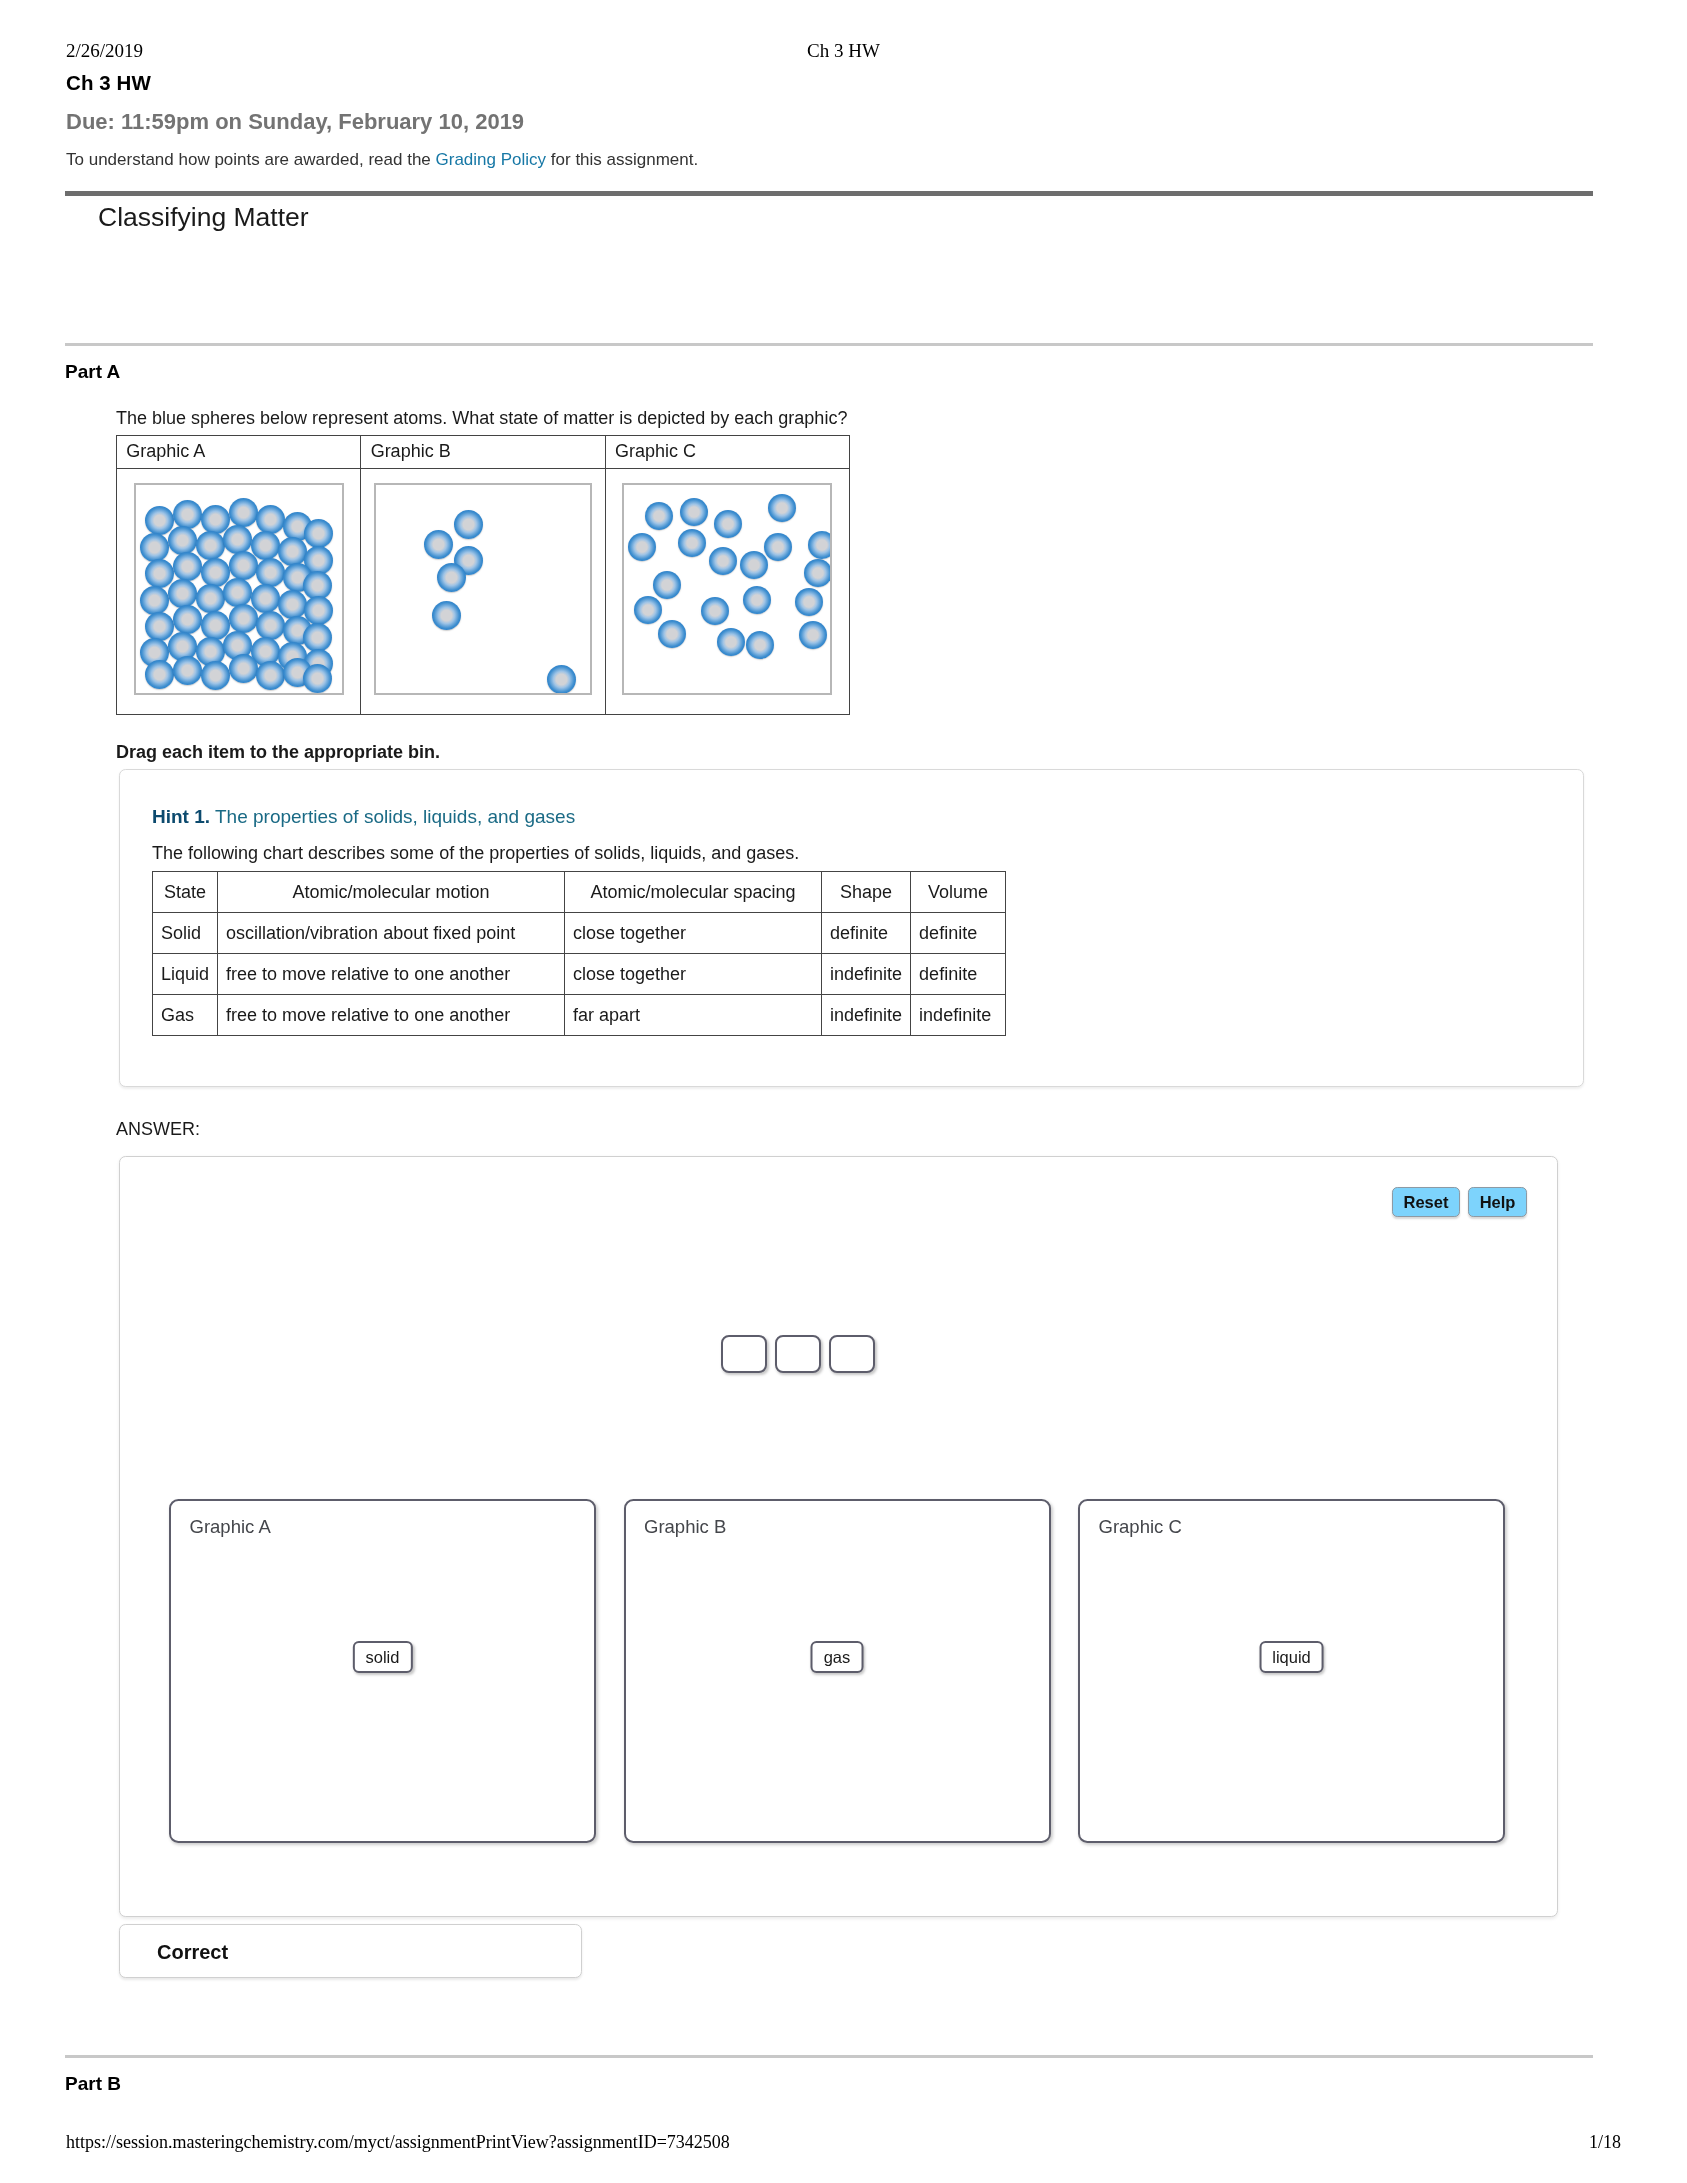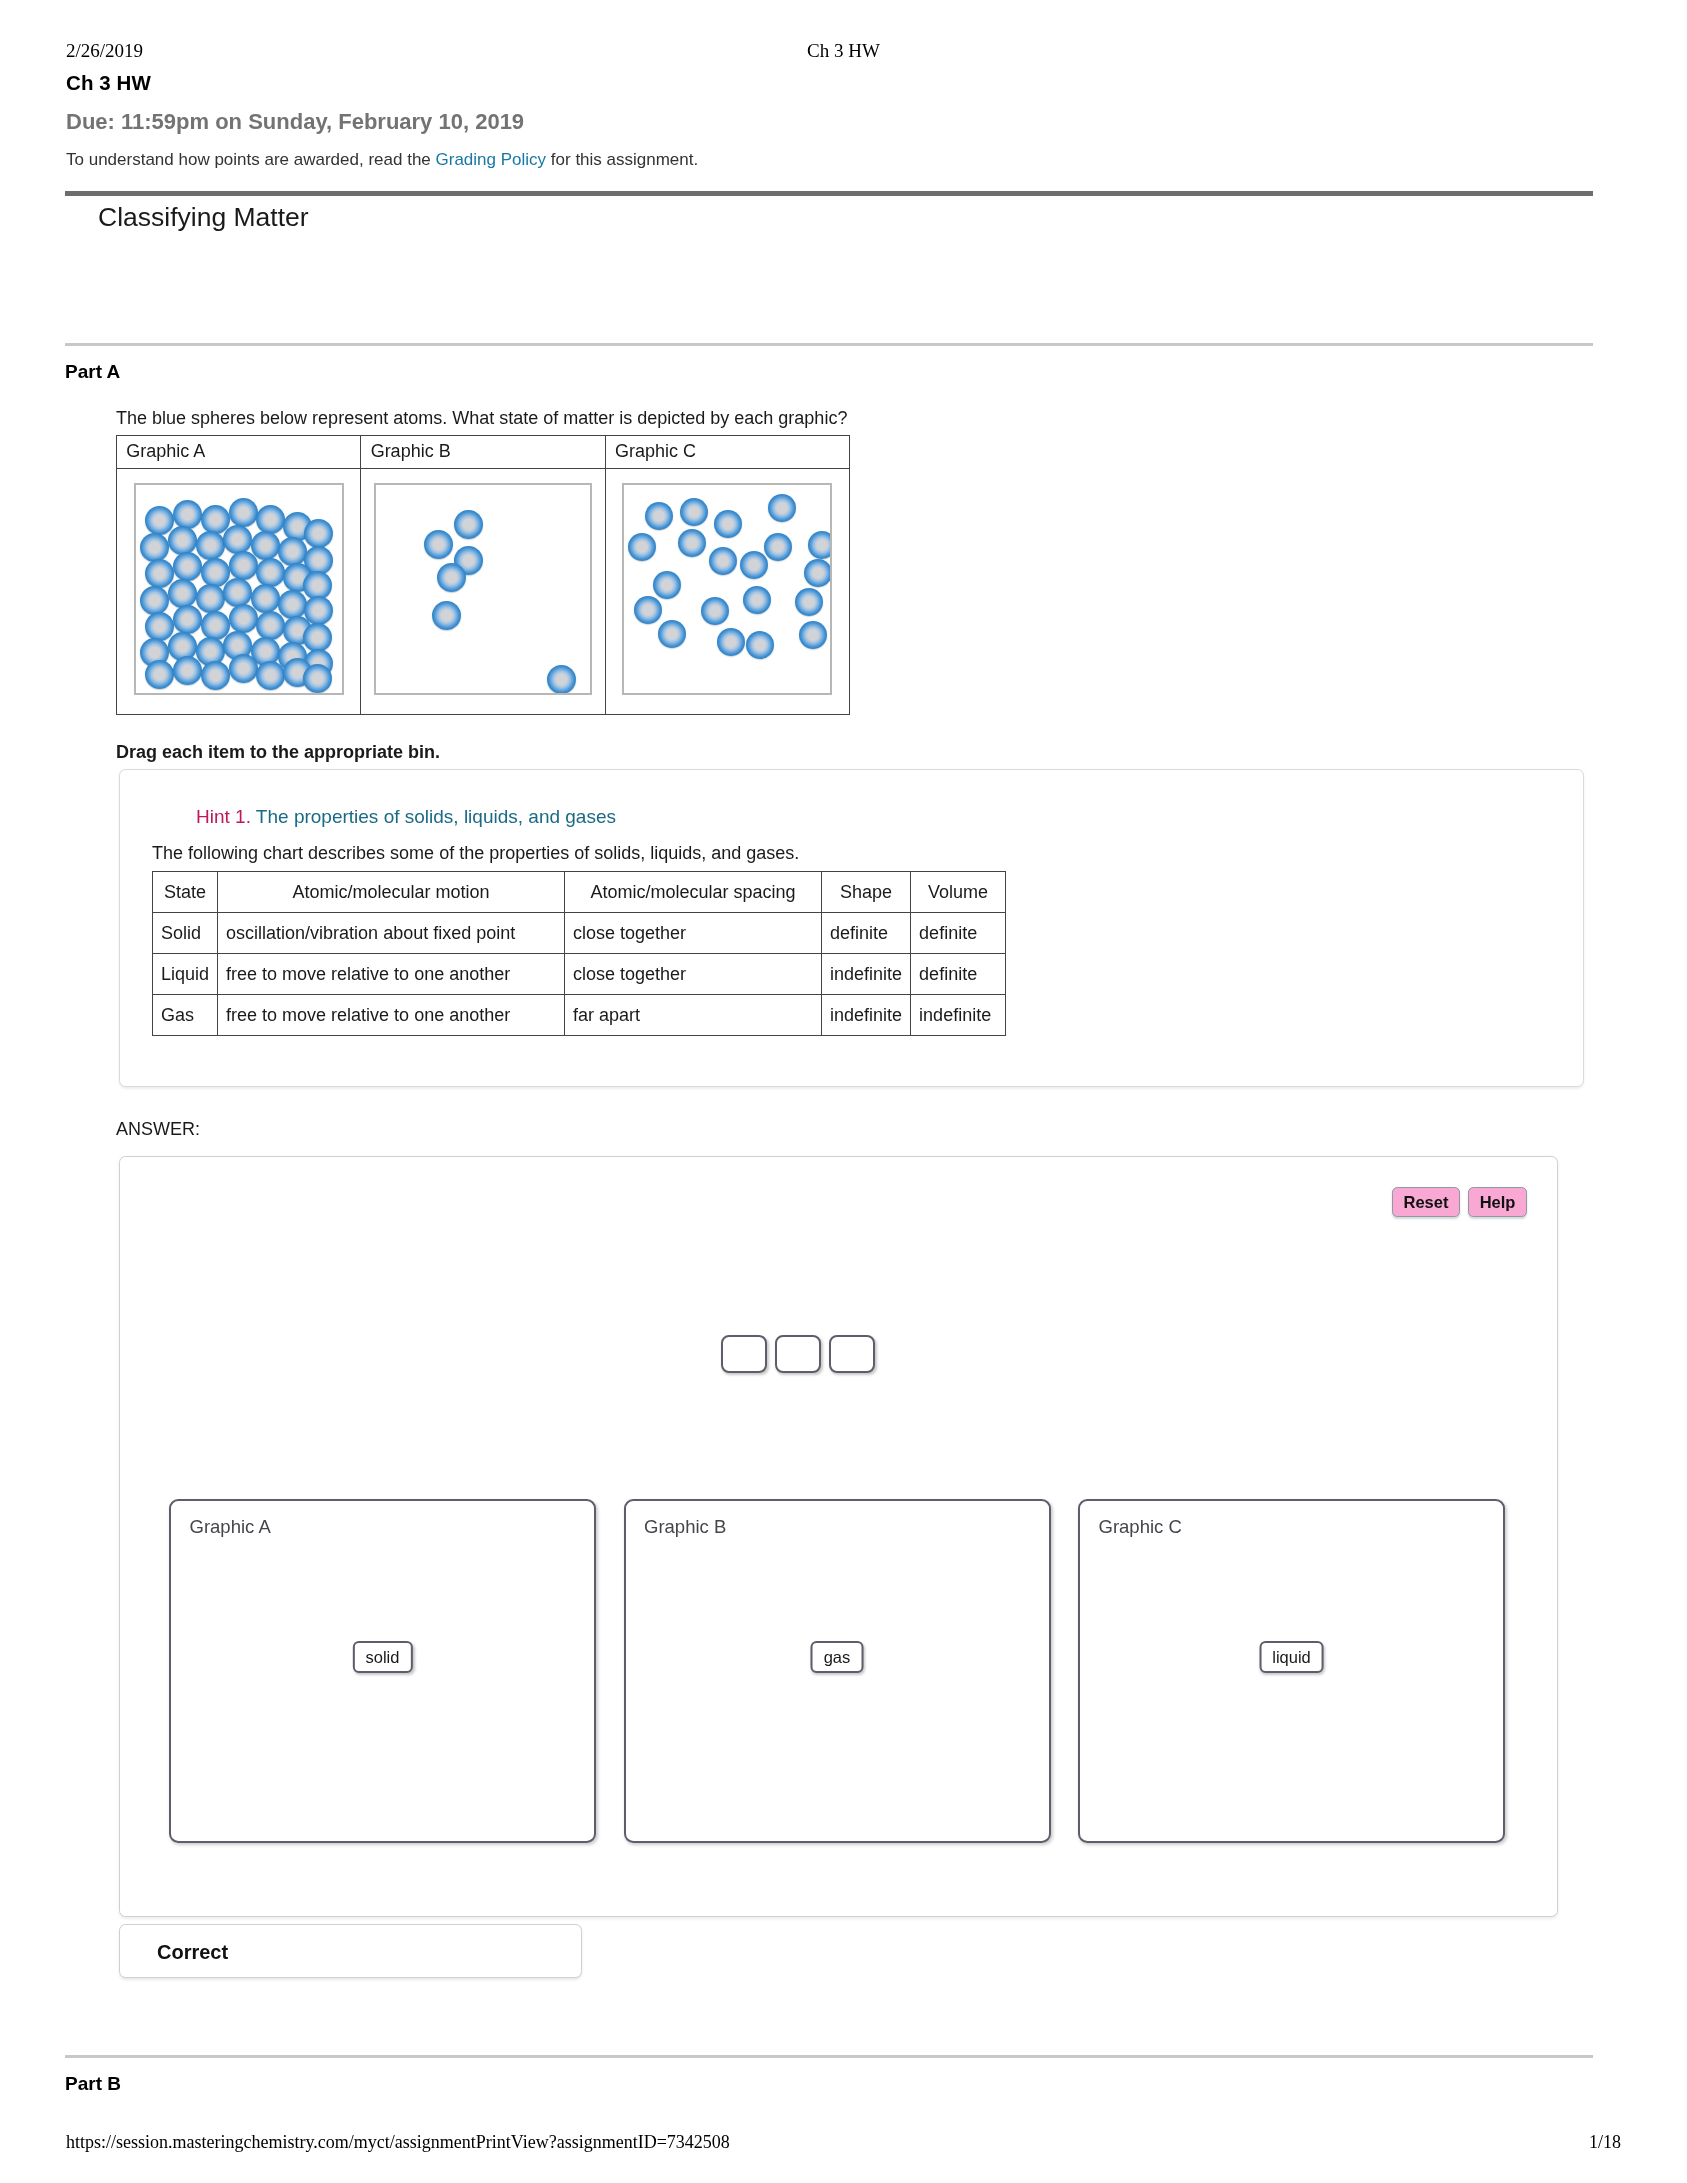--- a/index.html
+++ b/index.html
@@ -199,21 +199,21 @@
     box-shadow: 0 1.3px 2.6px rgba(0,0,0,0.07);
     box-sizing: border-box;
   }
   .hint-title {
     position: absolute;
     left: 32px;
     top: 36px;
     font-size: 19px;
     color: #1a6a85;
   }
-  .hint-title b { color: #be185d; font-weight: normal; margin-left: 44px; }
+  .hint-title b { color: #0c4a6e; font-weight: bold; }
   .hint-sub {
     position: absolute;
     left: 32px;
     top: 73px;
     font-size: 18px;
     color: #1a1a1a;
   }
 
   .hint-table {
     position: absolute;
@@ -264,21 +264,21 @@
   .tool-row {
     position: absolute;
     right: 30px;
     top: 30px;
     display: flex;
     gap: 8px;
   }
   .tool-btn {
     border: 1.3px solid #8d9aa4;
     border-radius: 5.3px;
-    background: #f9a8d4;
+    background: #7dd3fc;
     font-size: 16.5px;
     font-weight: bold;
     color: #111;
     padding: 4.6px 10.6px;
     box-shadow: 0 1.3px 2px rgba(0,0,0,0.16);
     cursor: pointer;
     font-family: "Liberation Sans", sans-serif;
   }
 
   .slot-row {

